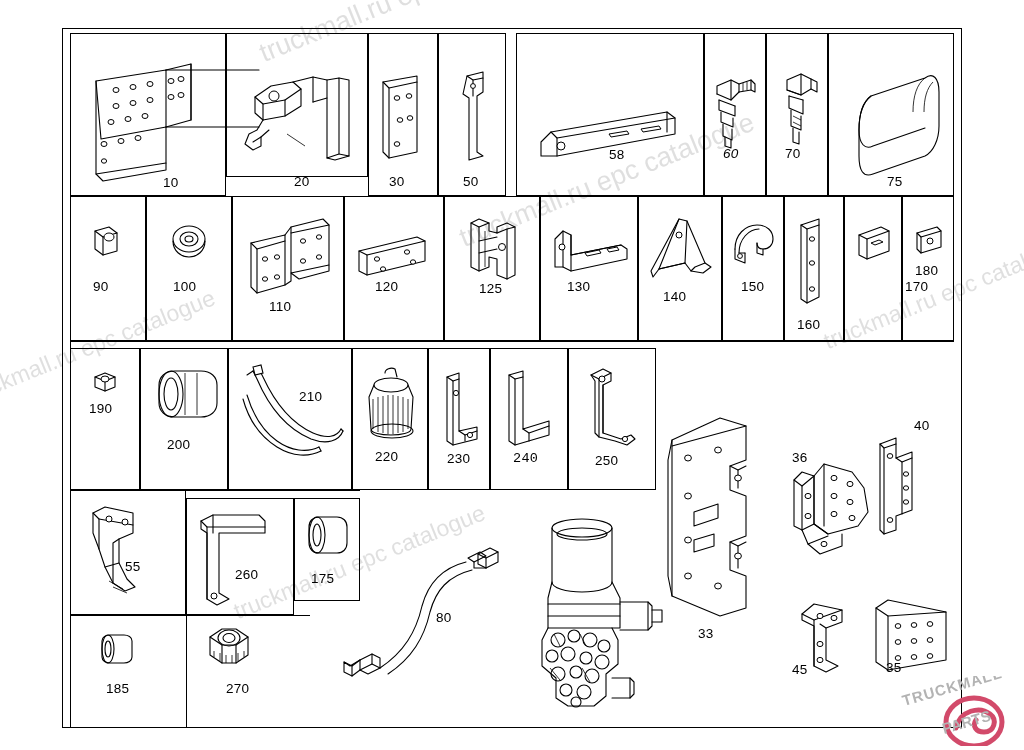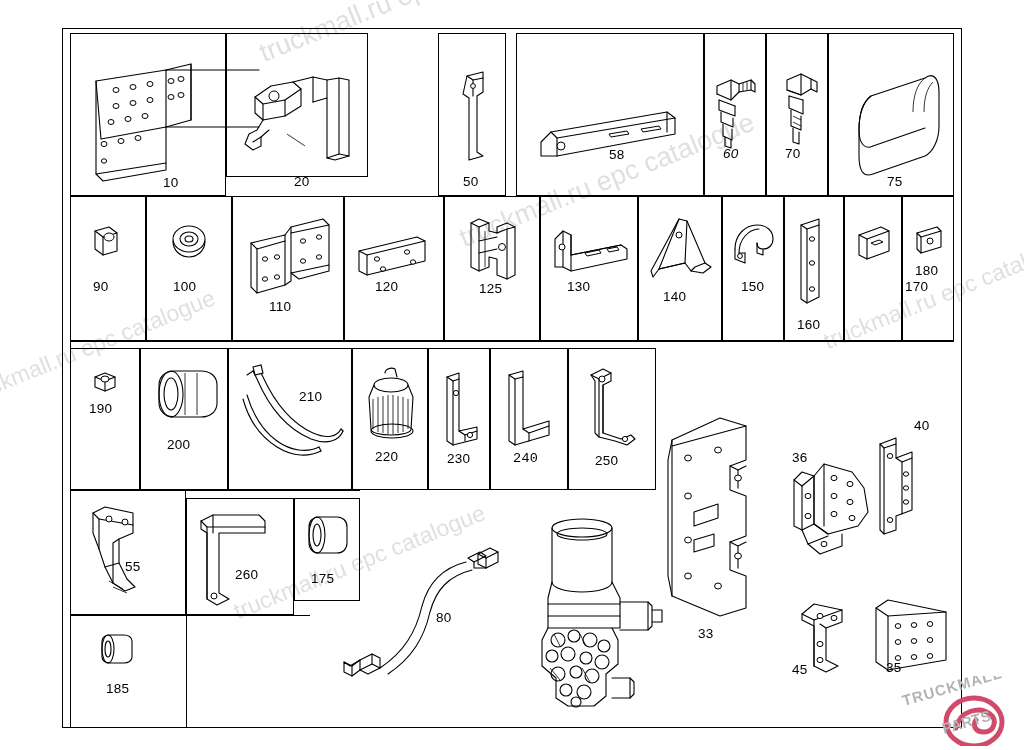--- a/index.html
+++ b/index.html
@@ -151,20 +151,37 @@
         <path class="s" d="M100 124 L108 126 L122 122"></path>
         <path class="s" d="M36 86 L30 96 L22 100 L18 110 L26 116 L34 112 L34 103 L42 96"></path>
         <path class="s" d="M34 103 L26 108"></path>
         <circle class="hole" cx="47" cy="62" r="5"></circle>
         <path class="t" d="M60 100 L78 112"></path>
       </svg>
     </div>
     <span class="lbl" style="left:67px; top:140px;">20</span>
   </div>
 
+  <div class="cell" style="left:368px; top:33px; width:70px; height:163px;">
+    <div class="art">
+      <svg viewBox="0 0 70 163" width="70" height="163">
+        <path class="s" d="M14 48 L48 42 L48 118 L20 124 L14 118 Z"></path>
+        <path class="s" d="M14 48 L20 54 L20 124"></path>
+        <path class="s" d="M20 54 L48 48"></path>
+        <g class="hole">
+          <ellipse cx="28" cy="64" rx="2.8" ry="2.3"></ellipse>
+          <ellipse cx="40" cy="62" rx="2.8" ry="2.3"></ellipse>
+          <ellipse cx="31" cy="86" rx="2.8" ry="2.3"></ellipse>
+          <ellipse cx="41" cy="84" rx="2.8" ry="2.3"></ellipse>
+          <ellipse cx="28" cy="110" rx="2.8" ry="2.3"></ellipse>
+        </g>
+      </svg>
+    </div>
+    <span class="lbl" style="left:20px; top:140px;">30</span>
+  </div>
 
   <div class="cell" style="left:438px; top:33px; width:68px; height:163px;">
     <div class="art">
       <svg viewBox="0 0 78 163" width="78" height="163">
         <path class="s" d="M28 42 L44 38 L44 58 L38 62 L38 118 L44 122 L30 126 L30 64 L24 60 Z"></path>
         <path class="s" d="M28 42 L34 46 L34 62"></path>
         <path class="s" d="M34 46 L44 44"></path>
         <circle class="hole" cx="34" cy="52" r="2.4"></circle>
       </svg>
     </div>
@@ -546,20 +563,33 @@
     <div class="art">
       <svg viewBox="0 0 116 113" width="116" height="113">
         <path class="s" d="M32 26 C32 22 36 20 40 20 L54 20 C58 20 62 22 62 26 L62 42 C62 46 58 48 54 48 L40 48 C36 48 32 46 32 42 Z"></path>
         <ellipse class="s" cx="38" cy="34" rx="6" ry="14"></ellipse>
         <ellipse class="s" cx="38" cy="34" rx="3" ry="8"></ellipse>
       </svg>
     </div>
     <span class="lbl" style="left:36px; top:66px;">185</span>
   </div>
 
+  <div class="cell nb" style="left:186px; top:615px; width:116px; height:113px;">
+    <div class="art">
+      <svg viewBox="0 0 116 113" width="116" height="113">
+        <path class="s" d="M24 22 L36 14 L50 14 L62 22 L62 40 L50 48 L36 48 L24 40 Z"></path>
+        <path class="s" d="M24 22 L36 30 L50 30 L62 22"></path>
+        <path class="s" d="M36 30 L36 48 M50 30 L50 48"></path>
+        <ellipse class="s" cx="43" cy="23" rx="11" ry="8"></ellipse>
+        <ellipse class="s" cx="43" cy="23" rx="6" ry="4.5"></ellipse>
+        <path class="t" d="M28 36 L28 42 M34 38 L34 46 M40 40 L40 48 M46 40 L46 48 M52 38 L52 46 M58 36 L58 42"></path>
+      </svg>
+    </div>
+    <span class="lbl" style="left:40px; top:66px;">270</span>
+  </div>
 
   <div class="cell nb" style="left:318px; top:528px; width:200px; height:180px;">
     <div class="art">
       <svg viewBox="0 0 200 180" width="200" height="180">
         <path class="s" d="M160 26 L172 20 L180 24 L180 34 L168 40 L160 36 Z"></path>
         <path class="s" d="M160 26 L168 30 L180 24"></path>
         <path class="s" d="M168 30 L168 40"></path>
         <path class="s" d="M150 30 L162 24 L168 28 L156 34 Z"></path>
         <path class="s" d="M156 34 L156 40 L168 40"></path>
         <path class="s" d="M148 34 C124 40 110 56 104 78 C98 104 86 124 62 140"></path>

